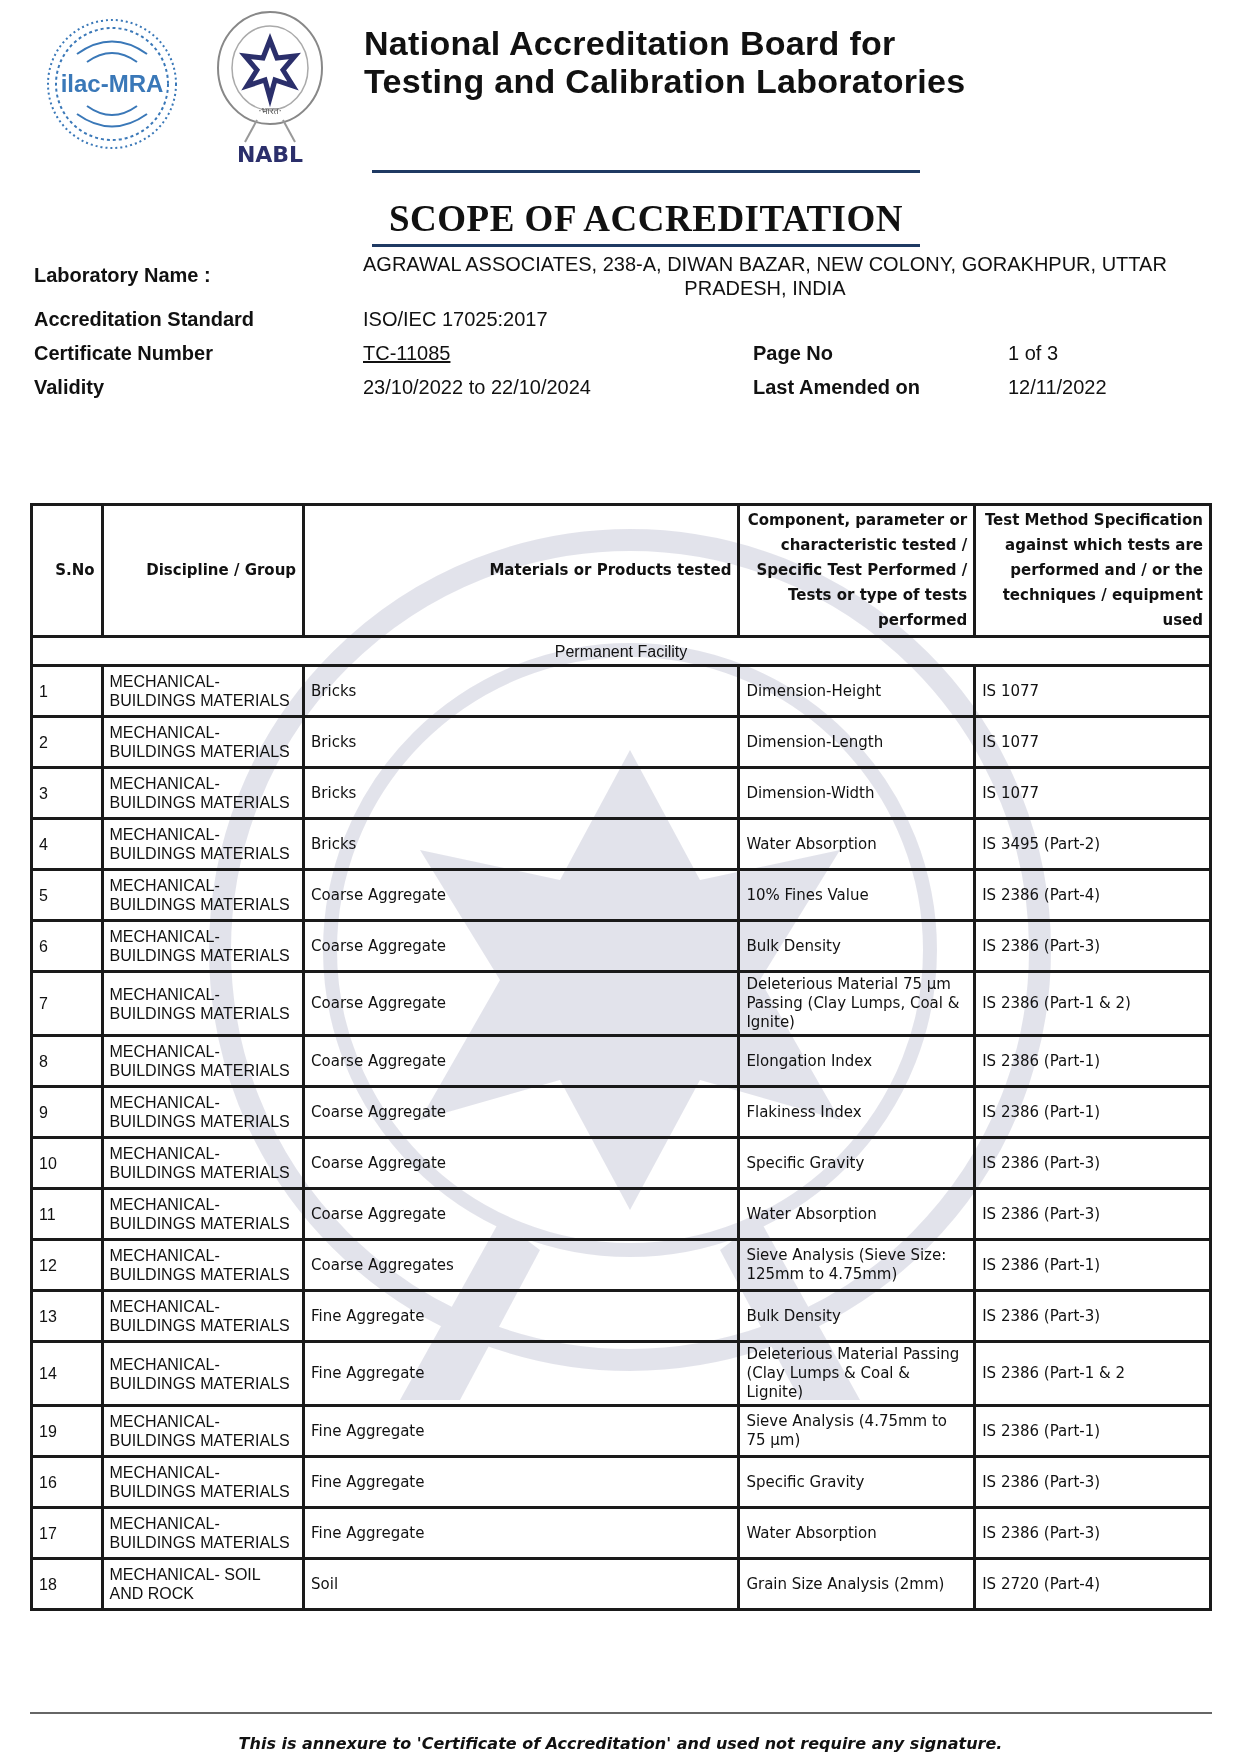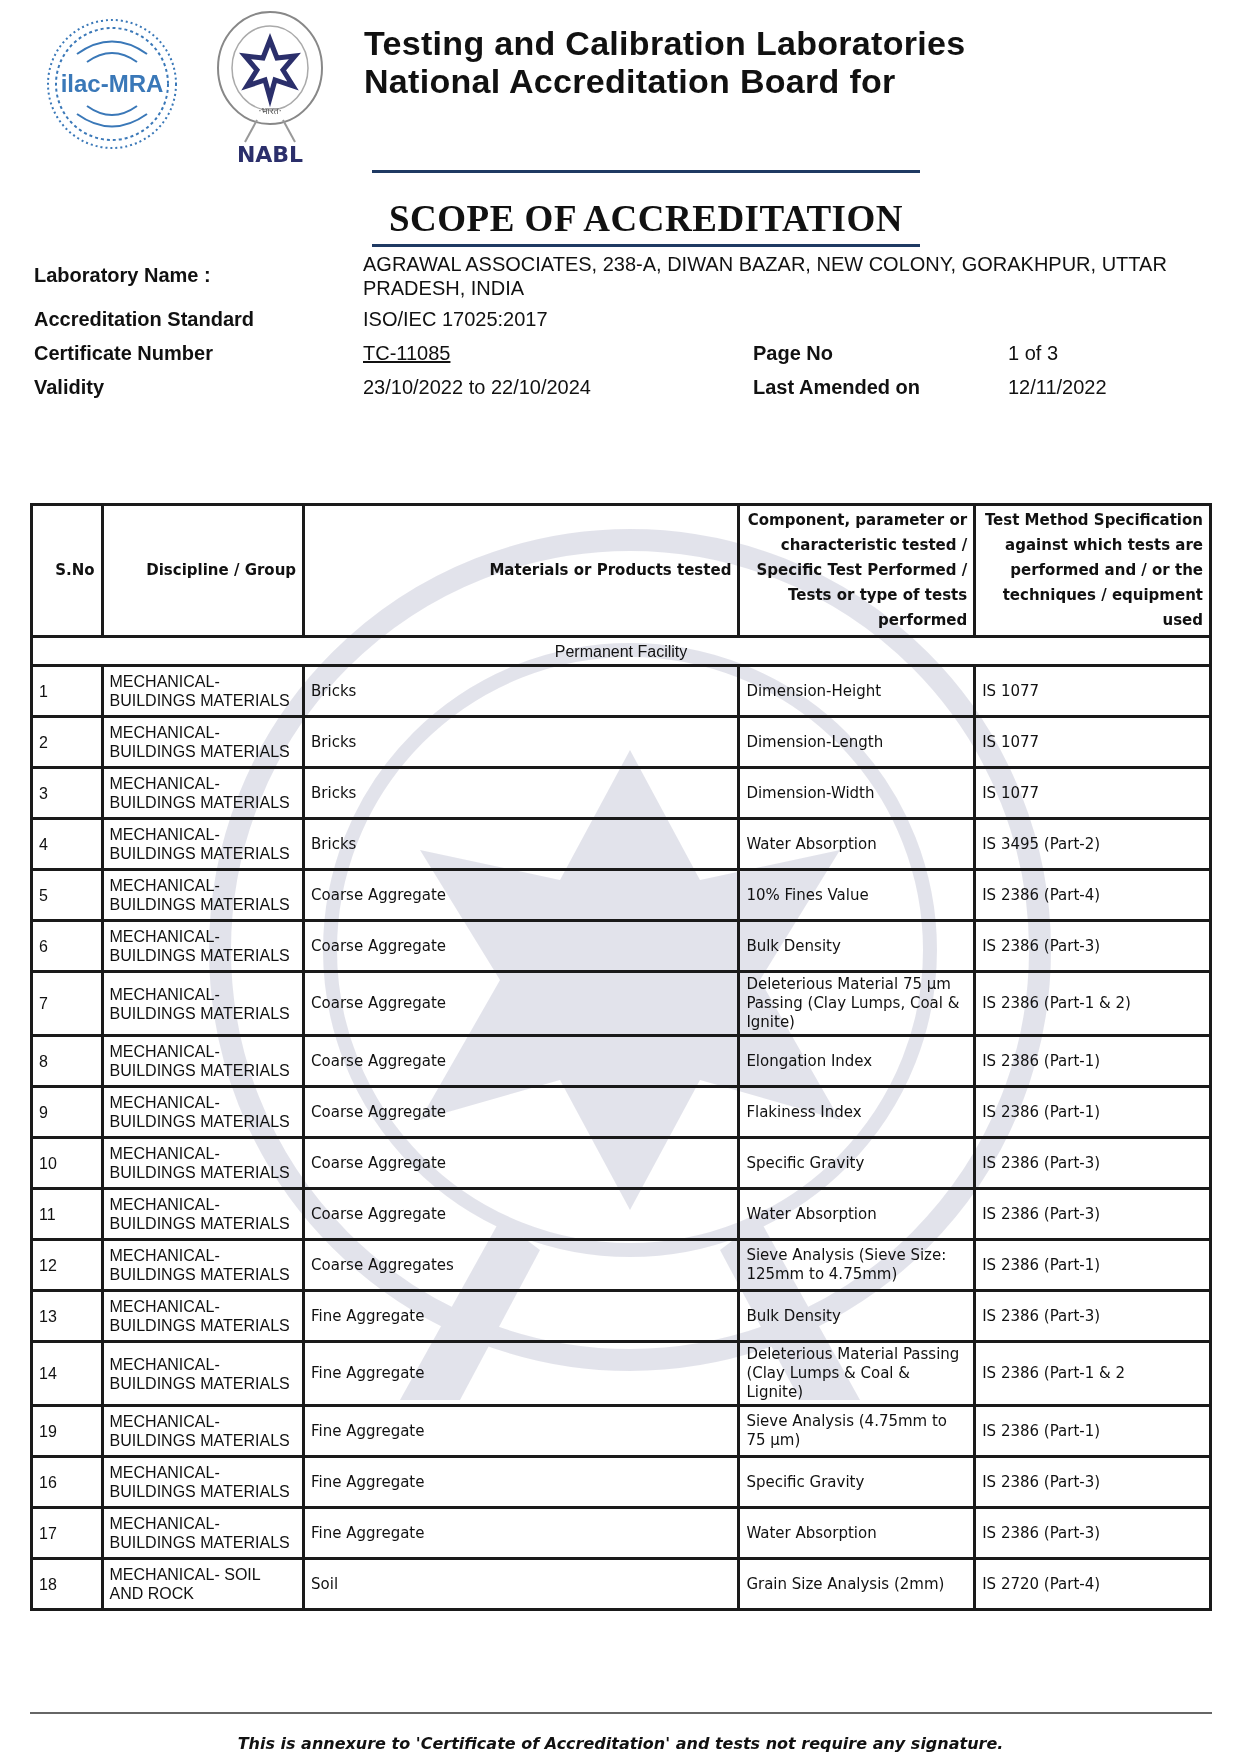--- a/index.html
+++ b/index.html
@@ -50,33 +50,33 @@
   <ellipse cx="65" cy="58" rx="52" ry="56" fill="none" stroke="#888" stroke-width="2"></ellipse>
   <ellipse cx="65" cy="58" rx="38" ry="42" fill="none" stroke="#aaa" stroke-width="1.5"></ellipse>
   <polygon points="65,30 72,48 90,46 78,60 88,76 70,70 65,88 60,70 42,76 52,60 40,46 58,48" fill="none" stroke="#2b2f6b" stroke-width="5"></polygon>
   <line x1="52" y1="110" x2="40" y2="132" stroke="#999" stroke-width="2"></line>
   <line x1="78" y1="110" x2="90" y2="132" stroke="#999" stroke-width="2"></line>
   <text x="65" y="104" text-anchor="middle" font-size="9" fill="#555">·भारत·</text>
   <text x="65" y="152" text-anchor="middle" font-family="DejaVu Sans, sans-serif" font-weight="bold" font-size="22" fill="#2b2f6b">NABL</text>
 </svg>
 
 <div class="org-title">
+  <div>National Accreditation Board for</div>
   <div>Testing and Calibration Laboratories</div>
-  <div>National Accreditation Board for</div>
 </div>
 
 <div class="scope-wrap">
   <div class="scope-line"></div>
   <div class="scope-title">SCOPE OF ACCREDITATION</div>
   <div class="scope-line"></div>
 </div>
 
 <div class="info">
   <div class="lbl" style="left:0; top:12px;">Laboratory Name :</div>
-  <div class="val" style="left:329px; top:0; line-height:24px;">
+  <div class="val" style="left:329px; top:0; line-height:24px;text-align:center;">
     <div>AGRAWAL ASSOCIATES, 238-A, DIWAN BAZAR, NEW COLONY, GORAKHPUR, UTTAR</div>
     <div>PRADESH, INDIA</div>
   </div>
   <div class="lbl" style="left:0; top:56px;">Accreditation Standard</div>
   <div class="val" style="left:329px; top:56px;">ISO/IEC 17025:2017</div>
   <div class="lbl" style="left:0; top:90px;">Certificate Number</div>
   <div class="val" style="left:329px; top:90px;text-decoration:underline;">TC-11085</div>
   <div class="lbl" style="left:719px; top:90px;">Page No</div>
   <div class="val" style="left:974px; top:90px;">1 of 3</div>
   <div class="lbl" style="left:0; top:124px;">Validity</div>
@@ -229,13 +229,13 @@
         <td class="c1">18</td>
         <td class="c2">MECHANICAL- SOIL AND ROCK</td>
         <td class="c3">Soil</td>
         <td class="c4">Grain Size Analysis (2mm)</td>
         <td class="c5">IS 2720 (Part-4)</td>
       </tr>
     </tbody>
 </table>
 
 <div class="footer-line"></div>
-<div class="footer-note">This is annexure to 'Certificate of Accreditation' and tests not require any signature.</div>
+<div class="footer-note">This is annexure to 'Certificate of Accreditation' and used not require any signature.</div>
 
 </body></html>

